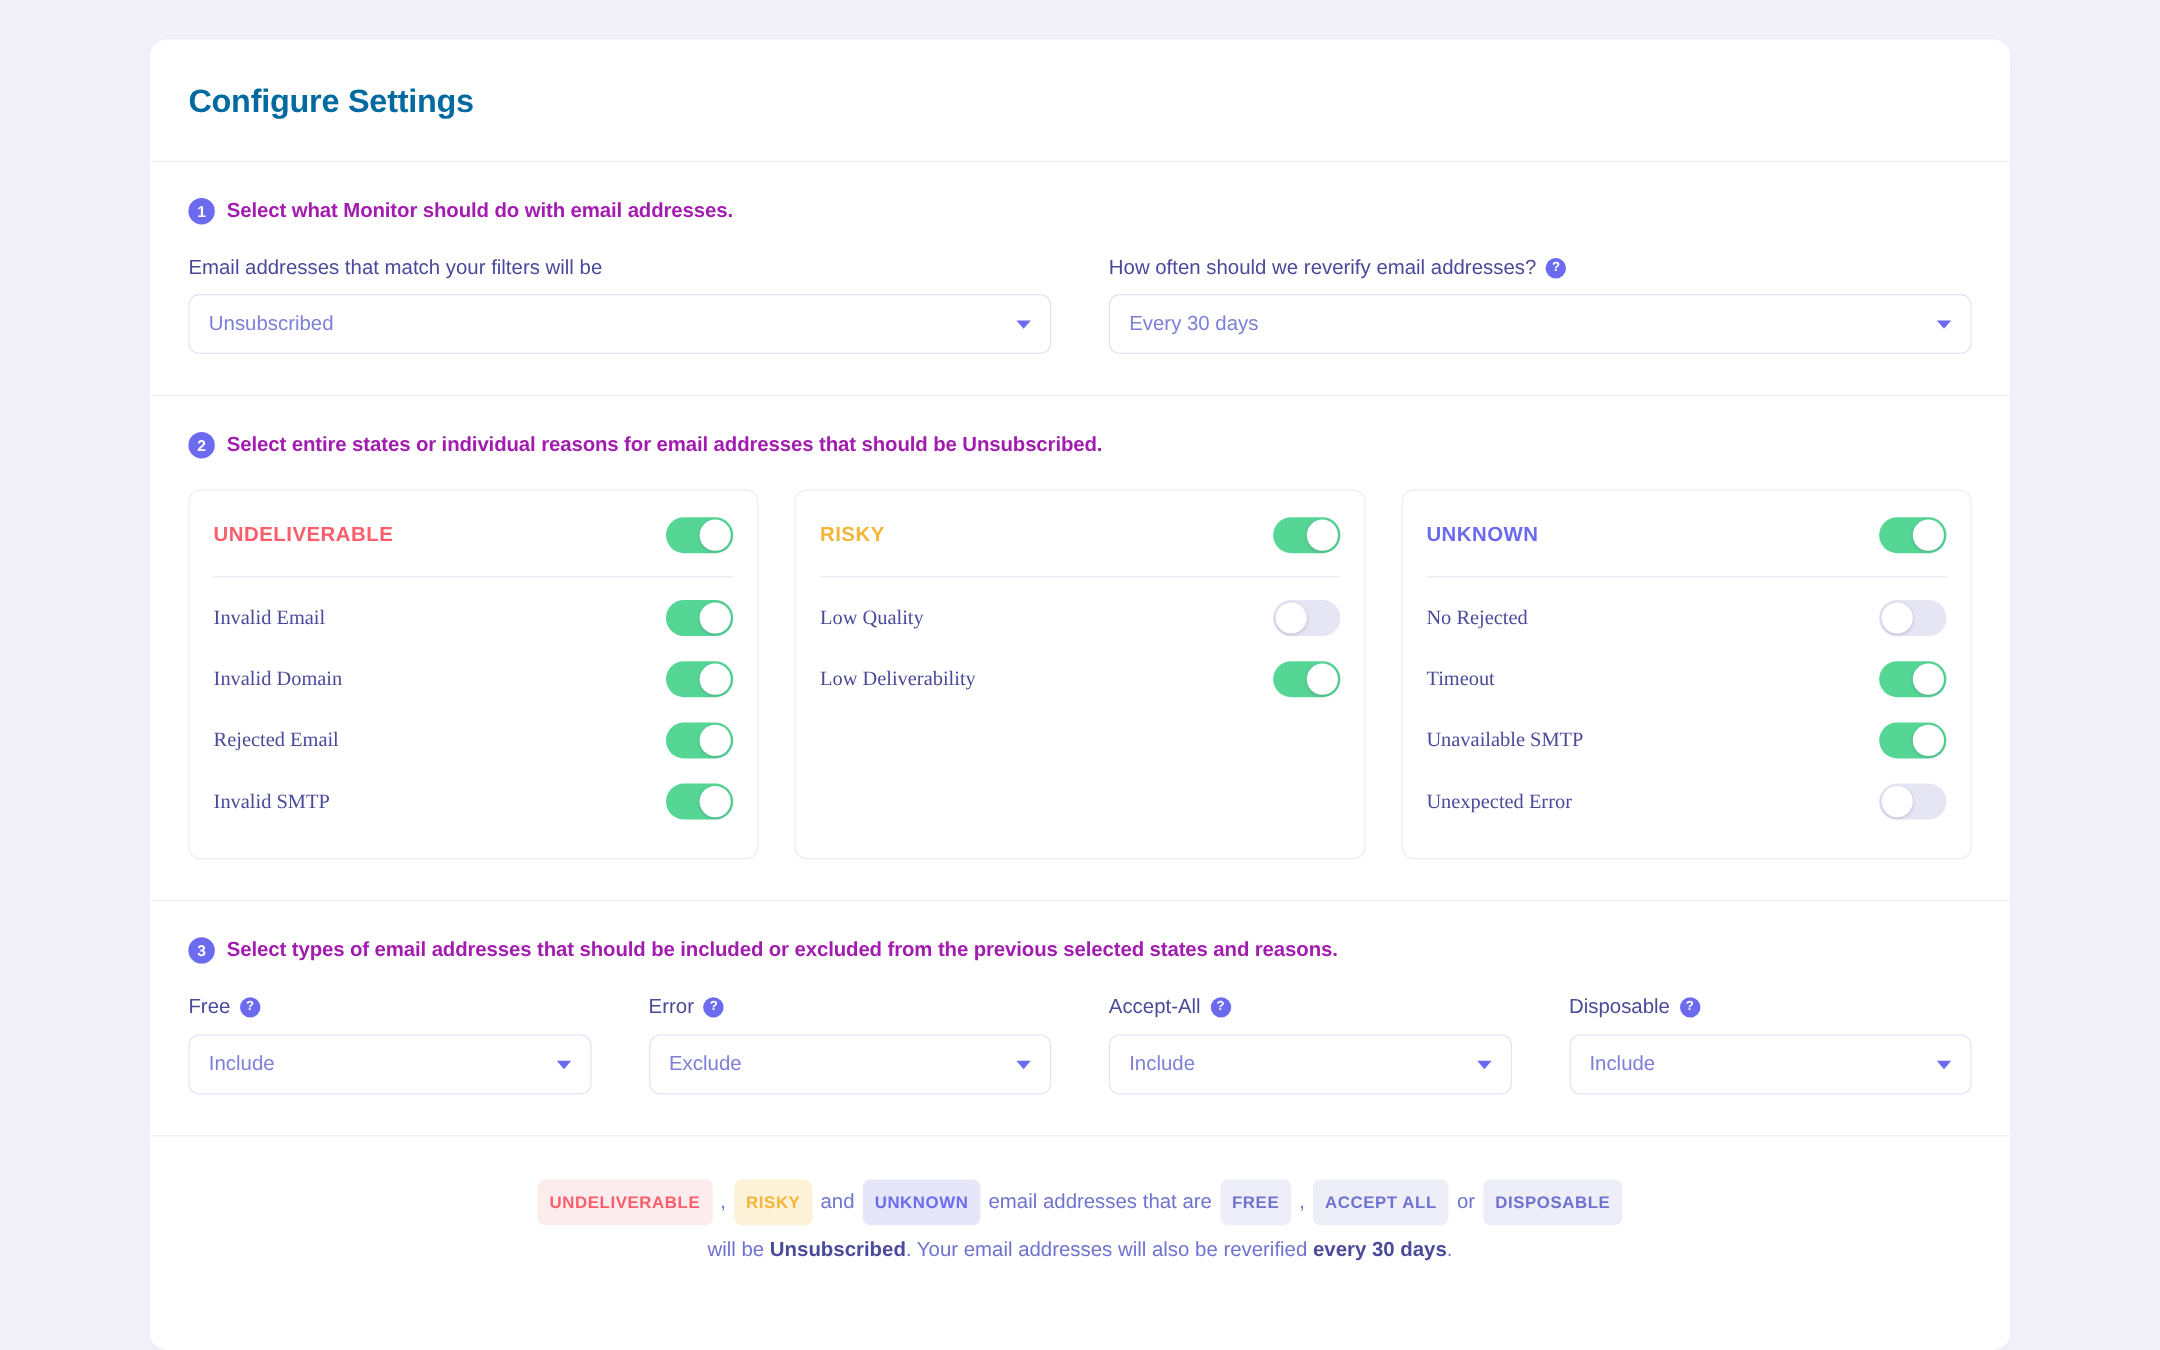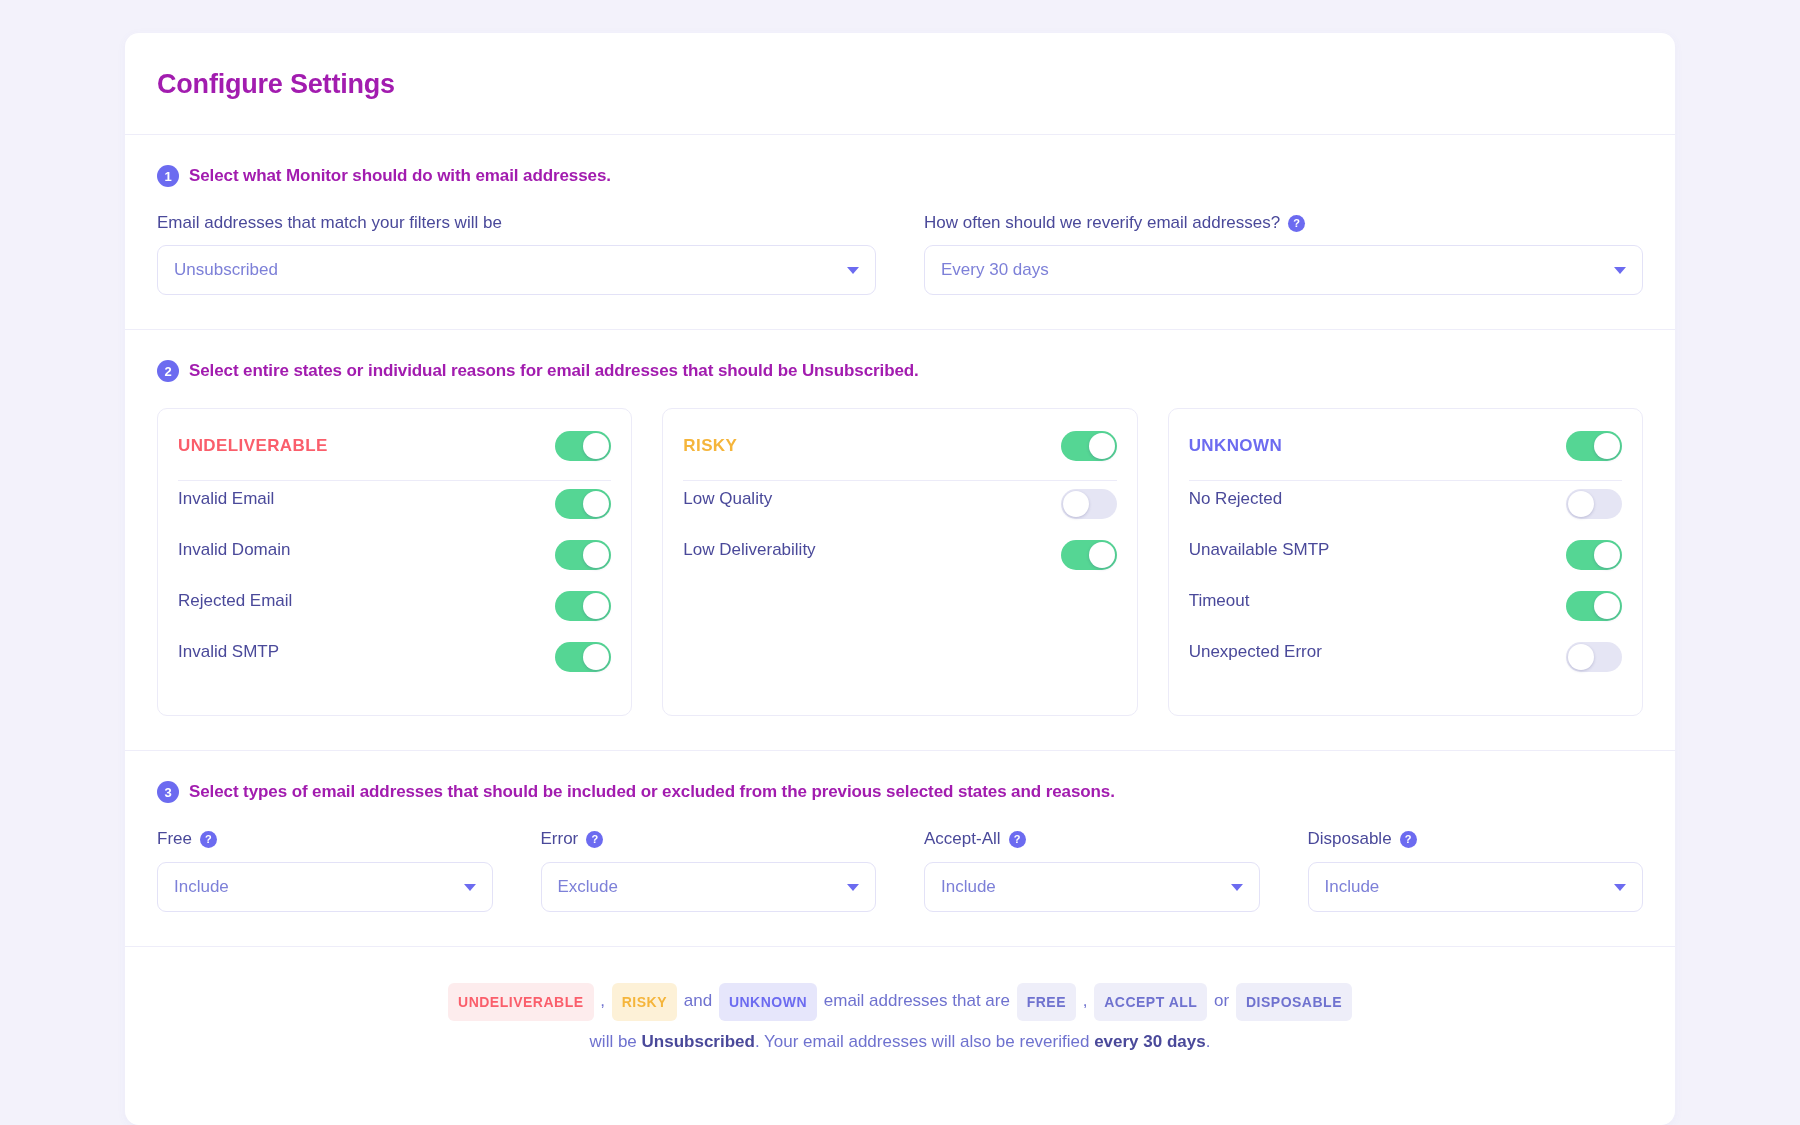--- a/index.html
+++ b/index.html
@@ -32,21 +32,21 @@
   }
 
   
   .panel-header {
     padding: 36px 32px 34px 32px;
     border-bottom: 1px solid #eeedf9;
   }
   .panel-title {
     font-size: 27px;
     font-weight: bold;
-    color: #a21caf;
+    color: #0369a1;
     letter-spacing: -0.2px;
   }
 
   
   .section {
     padding: 30px 32px 34px 32px;
     border-bottom: 1px solid #eeedf9;
   }
 
   .step-head {
@@ -165,22 +165,24 @@
   .state-name {
     font-size: 17px;
     font-weight: bold;
     letter-spacing: 0.4px;
   }
   .reasons {
     padding-top: 8px;
   }
   .reason-row {
     display: flex;
+    align-items: center;
     justify-content: space-between;
     height: 51px;
+    font-family: Liberation Serif, serif;
   }
   .reason-label {
     font-size: 17px;
     color: #4a499a;
   }
 
   
   .toggle {
     position: relative;
     width: 56px;
@@ -338,27 +340,27 @@
               </div>
             </div>
             <div class="reasons">
               <div class="reason-row">
                 <span class="reason-label">No Rejected</span>
                 <div class="toggle">
                   <span class="knob"></span>
                 </div>
               </div>
               <div class="reason-row">
+                <span class="reason-label">Timeout</span>
+                <div class="toggle on">
+                  <span class="knob"></span>
+                </div>
+              </div>
+              <div class="reason-row">
                 <span class="reason-label">Unavailable SMTP</span>
-                <div class="toggle on">
-                  <span class="knob"></span>
-                </div>
-              </div>
-              <div class="reason-row">
-                <span class="reason-label">Timeout</span>
                 <div class="toggle on">
                   <span class="knob"></span>
                 </div>
               </div>
               <div class="reason-row">
                 <span class="reason-label">Unexpected Error</span>
                 <div class="toggle">
                   <span class="knob"></span>
                 </div>
               </div>

